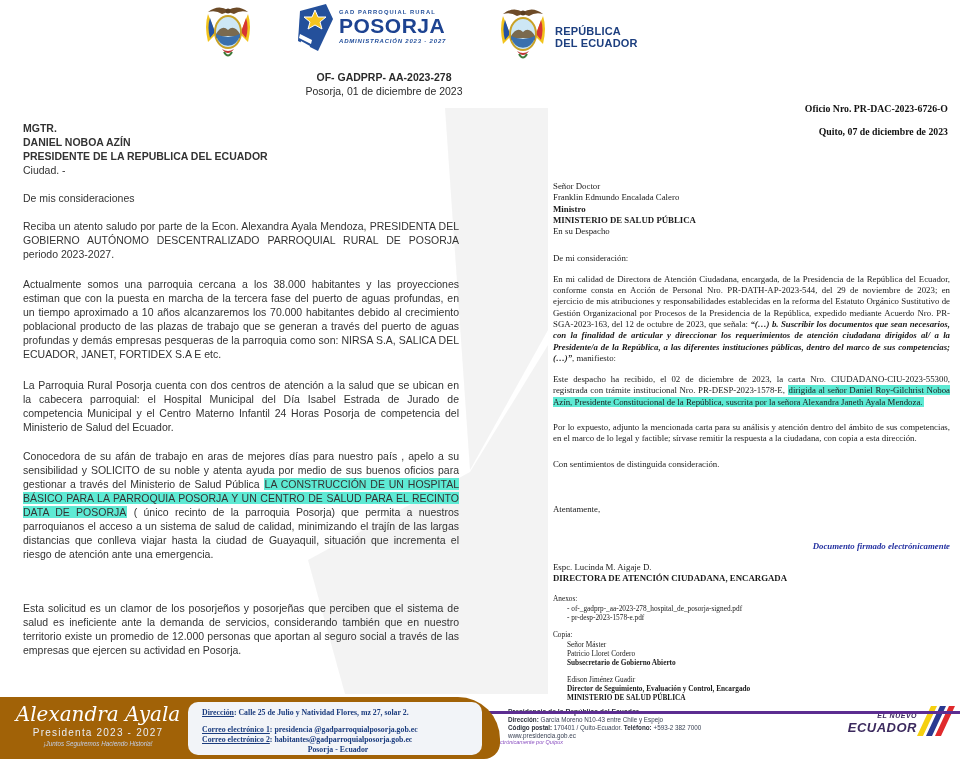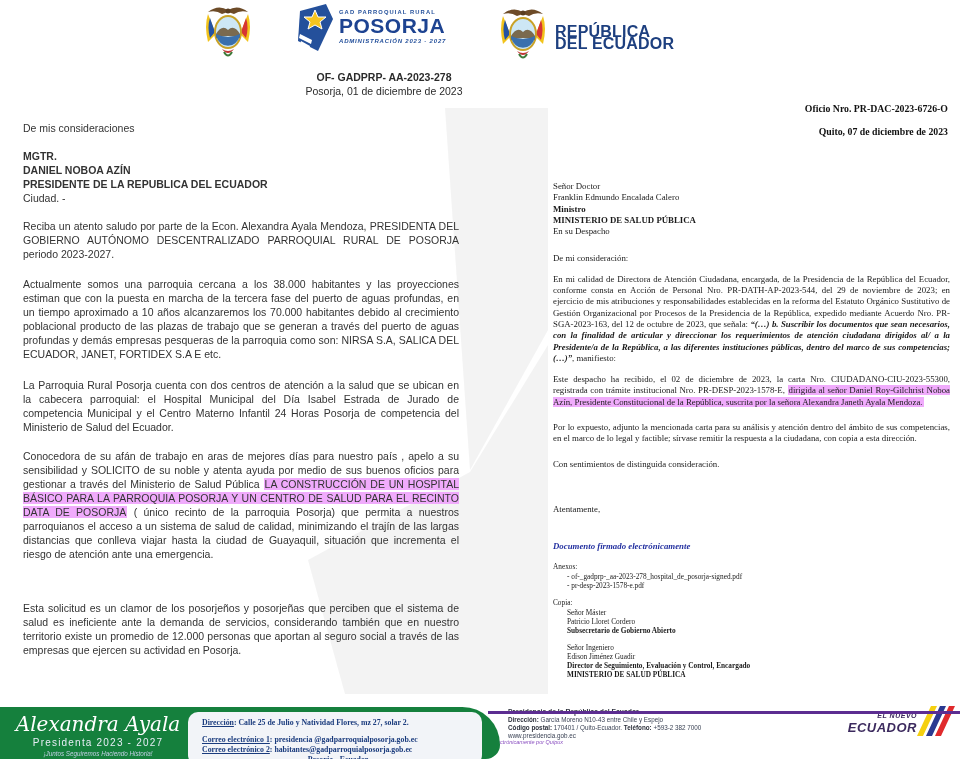--- a/index.html
+++ b/index.html
@@ -29,59 +29,59 @@
 
   
   .left-body { position:absolute; left:23px; top:121px; width:436px;
                font-size:10.5px; line-height:14px; color:#333; text-align:justify; }
   .left-body .block { margin-bottom:14px; }
   .bold { font-weight:bold; }
   .p-gap16 { margin-bottom:16px; }
   .p-gap18 { margin-bottom:17px; }
   .p-gap15 { margin-bottom:15px; }
   .p-gap40 { margin-bottom:40px; }
-  mark.hl { background:#f0abfc; color:inherit; padding:0 1px; }
-
-  
-  .band { position:absolute; left:0; bottom:0; width:500px; height:52px;
-          background:#15803d; border-radius:0 42px 16px 0; z-index:4; }
+  mark.hl { background:#5eead4; color:inherit; padding:0 1px; }
+
+  
+  .band { position:absolute; left:0; bottom:0; width:500px; height:62px;
+          background:#a16207; border-radius:0 42px 16px 0; z-index:4; }
   .sig { position:absolute; left:14px; top:6px; width:168px; text-align:center; color:#fff; }
   .sig-name  { font-family:"DejaVu Serif", serif; font-style:italic; font-size:20px; line-height:23px; }
   .sig-role  { font-size:10px; line-height:13px; color:#e8edf6; letter-spacing:1.2px; }
   .sig-motto { font-style:italic; font-size:6.3px; line-height:9px; color:#c3cfe6; }
   .band-panel { position:absolute; left:188px; top:5px; width:294px; height:53px;
                 background:#f2f4f8; border-radius:10px; padding:6px 8px 0 14px;
                 font-family:"Liberation Serif", serif; font-weight:bold;
                 font-size:7.8px; line-height:10px; color:#1a3b7d; }
   .band-panel .u { text-decoration:underline; }
   .band-panel .gap { margin-top:7px; }
   .band-panel .center { text-align:center; }
 
   
   #coat-right { left:17px; top:6px; }
-  .repub { position:absolute; left:75px; top:26px; font-weight:bold; font-size:16px;
+  .repub { position:absolute; left:75px; top:26px; font-weight:bold; font-size:11px;
            line-height:11.5px; color:#1d3f7f; letter-spacing:.2px; }
   .oficio { position:absolute; right:12px; top:103px; font-family:"Liberation Serif", serif;
             font-weight:bold; font-size:9.8px; color:#111; }
   .r-date { position:absolute; right:12px; top:126px; font-family:"Liberation Serif", serif;
             font-weight:bold; font-size:9.8px; color:#111; }
 
   
   .right-body { position:absolute; left:73px; top:166px; width:397px;
                 font-family:"Liberation Serif", serif; font-size:8.8px; line-height:11.3px;
                 color:#1a1a1a; text-align:justify; }
   .right-body .addr { text-align:left; margin-bottom:16px;margin-top:15px; }
   .right-body .salut { text-align:left; margin-bottom:9px; }
   .rp1 { margin-bottom:10px; }
   .rp2 { margin-bottom:14px; }
   .rp3 { margin-bottom:14px; }
   .rp4 { margin-bottom:34px; text-align:left; }
   .closing { text-align:left; margin-bottom:26px; }
   .ital { font-style:italic; font-weight:bold; }
-  .esign { color:#2431a0; font-weight:bold; font-style:italic; margin-bottom:9px; text-align:left; }
+  .esign { color:#2431a0; font-weight:bold; font-style:italic; margin-bottom:9px; text-align:right; }
   .signer { text-align:left; margin-bottom:10px; }
   .small-list { font-size:7.3px; line-height:9px; text-align:left; }
   .small-list .lbl { margin-bottom:1px; }
   .indent { padding-left:14px; }
   .copy-entry { margin-top:8px; }
 
   
   .pr-footer { position:absolute; left:28px; top:708px; width:310px;
                font-size:6.3px; line-height:8px; color:#3a4254; }
   .pr-footer .org { font-weight:bold; font-size:6.8px; color:#2b2f3a; }
@@ -135,28 +135,28 @@
       <div class="plogo-admin">ADMINISTRACIÓN 2023 - 2027</div>
     </div>
   </div>
 
   <div class="ref-block">
     <div class="ref-no">OF- GADPRP- AA-2023-278</div>
     <div class="ref-date">Posorja, 01 de diciembre de 2023</div>
   </div>
 
   <div class="left-body">
-    <div class="block">De mis consideraciones</div>
-
     <div class="block">
       <div class="bold">MGTR.</div>
       <div class="bold">DANIEL NOBOA AZÍN</div>
       <div class="bold">PRESIDENTE DE LA REPUBLICA DEL ECUADOR</div>
       <div>Ciudad. -</div>
     </div>
+
+    <div class="block">De mis consideraciones</div>
 
     <p class="p-gap16">Reciba un atento saludo por parte de la Econ. Alexandra Ayala Mendoza, PRESIDENTA DEL GOBIERNO AUTÓNOMO DESCENTRALIZADO PARROQUIAL RURAL DE POSORJA periodo 2023-2027.</p>
     <p class="p-gap18">Actualmente somos una parroquia cercana a los 38.000 habitantes y las proyecciones estiman que con la puesta en marcha de la tercera fase del puerto de aguas profundas, en un tiempo aproximado a 10 años alcanzaremos los 70.000 habitantes debido al crecimiento poblacional producto de las plazas de trabajo que se generan a través del puerto de aguas profundas y demás empresas pesqueras de la parroquia como son: NIRSA S.A,   SALICA DEL ECUADOR, JANET, FORTIDEX  S.A E etc.</p>
     <p class="p-gap15">La Parroquia Rural Posorja cuenta con dos centros de atención a la salud que se ubican en la cabecera parroquial: el Hospital Municipal del Día Isabel Estrada de Jurado  de competencia Municipal  y el Centro Materno Infantil 24 Horas Posorja de competencia del Ministerio de Salud del Ecuador.</p>
     <p class="p-gap40"><span>Conocedora de su afán de trabajo en aras de mejores días para nuestro país , apelo a su sensibilidad y SOLICITO de su noble y atenta ayuda por medio de sus buenos oficios para gestionar a través del Ministerio de Salud Pública </span><mark class="hl">LA CONSTRUCCIÓN DE UN HOSPITAL BÁSICO  PARA LA PARROQUIA POSORJA Y UN CENTRO DE SALUD PARA EL RECINTO DATA DE POSORJA</mark><span> ( único recinto de la parroquia Posorja) que permita a nuestros parroquianos el acceso a un sistema de salud de calidad, minimizando el trajín de las largas distancias que conlleva viajar hasta la ciudad de Guayaquil, situación que incrementa el riesgo de atención ante una emergencia.</span></p>
     <p>Esta solicitud es un clamor de los posorjeños y posorjeñas que perciben que el sistema de salud es ineficiente ante la demanda de servicios, considerando también que en nuestro territorio existe un promedio de 12.000 personas que aportan al seguro social a través de las empresas que ejercen su actividad en Posorja.</p>
   </div>
 </div>
 
 <div class="band">
@@ -212,36 +212,39 @@
 
     <p class="rp2"><span>Este despacho ha recibido, el 02 de diciembre de 2023, la carta Nro. CIUDADANO-CIU-2023-55300, registrada con trámite institucional Nro. PR-DESP-2023-1578-E, </span><mark class="hl">dirigida al señor Daniel Roy-Gilchrist Noboa Azín, Presidente Constitucional de la República, suscrita por la señora Alexandra Janeth Ayala Mendoza.</mark></p>
 
     <p class="rp3">Por lo expuesto, adjunto la mencionada carta para su análisis y atención dentro del ámbito de sus competencias, en el marco de lo legal y factible; sírvase remitir la respuesta a la ciudadana, con copia a esta dirección.</p>
     <p class="rp4">Con sentimientos de distinguida consideración.</p>
 
     <div class="closing">Atentamente,</div>
 
     <div class="esign">Documento firmado electrónicamente</div>
 
+    <div class="signer">
+      <div>Espc. Lucinda M. Aigaje D.</div>
+      <div class="bold">DIRECTORA DE ATENCIÓN CIUDADANA, ENCARGADA</div>
+    </div>
 
     <div class="small-list">
       <div class="lbl">Anexos:</div>
       <div class="indent">- of-_gadprp-_aa-2023-278_hospital_de_posorja-signed.pdf</div>
       <div class="indent">- pr-desp-2023-1578-e.pdf</div>
     </div>
 
     <div class="small-list copy-entry">
       <div class="lbl">Copia:</div>
       <div class="indent">
         <div>Señor Máster</div>
         <div>Patricio Lloret Cordero</div>
         <div class="bold">Subsecretario de Gobierno Abierto</div>
       </div>
       <div class="indent copy-entry">
-        <div>Señor Ingeniero</div>
         <div>Edison Jiménez Guadir</div>
         <div class="bold">Director de Seguimiento, Evaluación y Control, Encargado</div>
         <div class="bold">MINISTERIO DE SALUD PÚBLICA</div>
       </div>
     </div>
   </div>
 
   <div class="pr-footer">
     <div class="org">Presidencia de la República del Ecuador</div>
     <div><b>Dirección:</b><span> García Moreno N10-43 entre Chile y Espejo</span></div>

